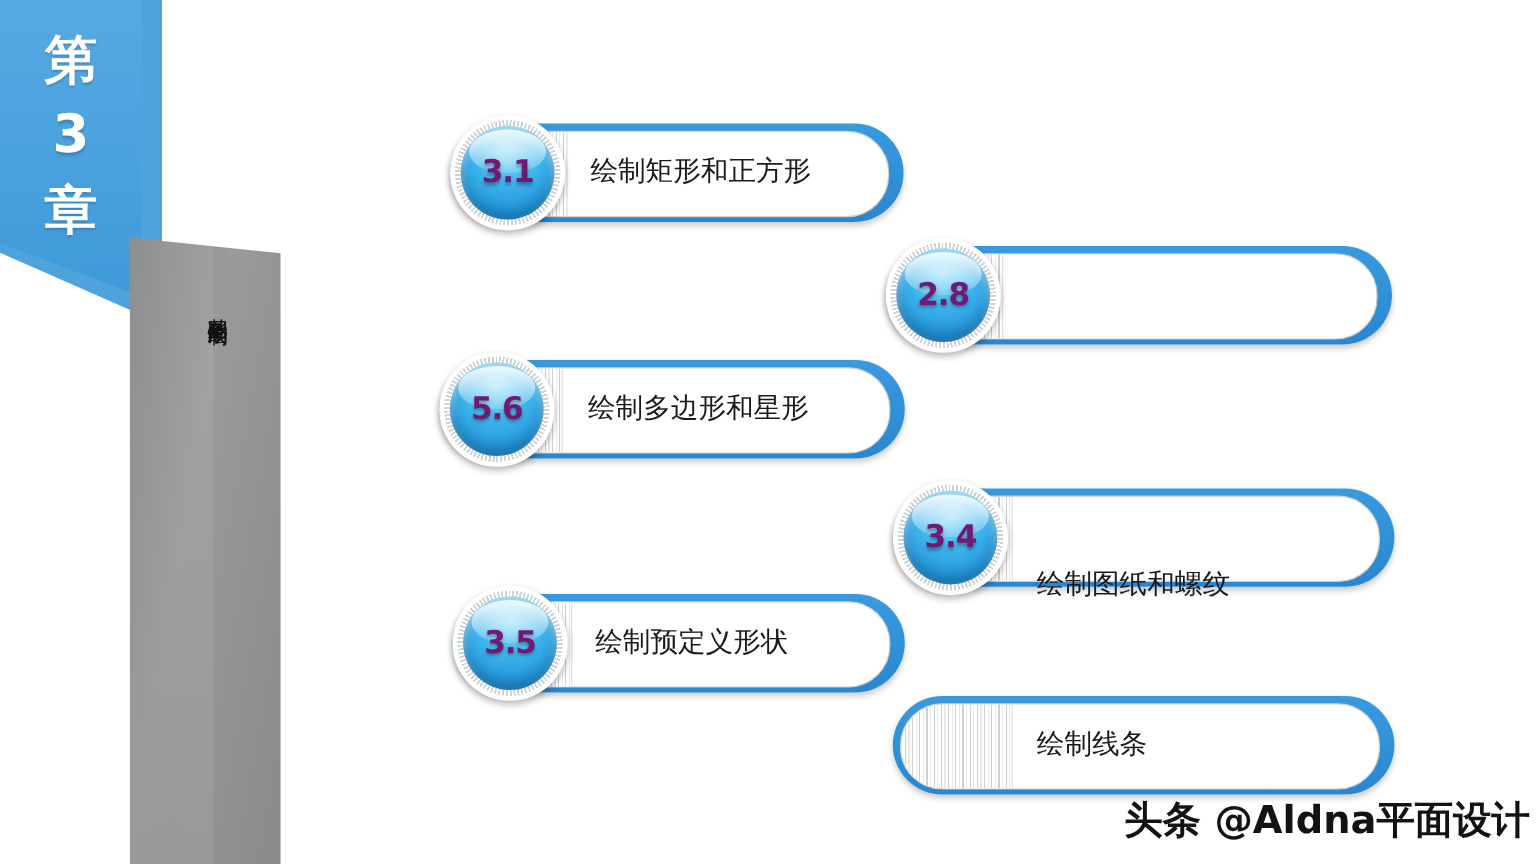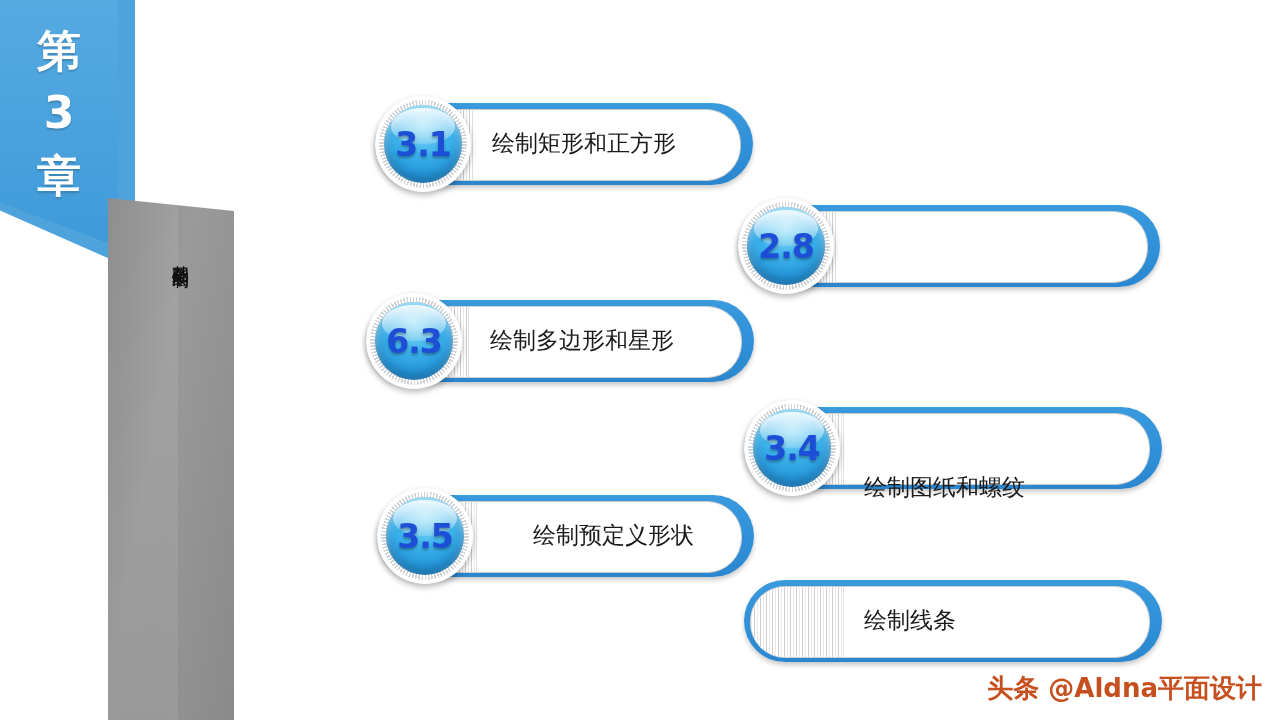--- a/index.html
+++ b/index.html
@@ -176,35 +176,35 @@
   }
   .badge-num {
     position: absolute;
     left: 0;
     top: 0;
     width: 100%;
     height: 100%;
     display: flex;
     align-items: center;
     justify-content: center;
-    color: #1d4ed8;
-    font-size: 33px;
+    color: #701a75;
+    font-size: 26px;
     font-weight: bold;
     font-family: "DejaVu Sans", sans-serif;
     text-shadow: 0 2px 3px rgba(0,0,0,.35);
     letter-spacing: -1px;
   }
 
   
   .watermark {
     position: absolute;
-    right: 18px;
+    right: 5px;
     bottom: 14px;
-    color: #c2410c;
-    font-size: 26px;
+    color: #000000;
+    font-size: 32px;
     font-weight: bold;
     font-family: "DejaVu Sans", sans-serif;
     opacity: .92;
     white-space: nowrap;
   }
 </style>
 </head>
 <body>
 
 <div class="left-banner">
@@ -253,21 +253,21 @@
   <div class="pill-body" style="width:388px;"></div>
   <div class="pill-inner" style="width:368px;">
     <div class="pill-hatch" style="width:95px;"></div>
   </div>
   <div class="pill-label" style="left:124px; width:250px;">绘制多边形和星形</div>
   <div class="badge" style="left:0px;">
     <div class="badge-ring"></div>
     <div class="badge-disc">
       <div class="badge-gloss"></div>
     </div>
-    <div class="badge-num">6.3</div>
+    <div class="badge-num">5.6</div>
   </div>
 </div>
 
 <div class="pill" style="left:744px; top:400px; width:418px;">
   <div class="pill-body" style="width:418px;"></div>
   <div class="pill-inner" style="width:398px;">
     <div class="pill-hatch" style="width:92px;"></div>
   </div>
   <div class="pill-label" style="left:120px; width:280px;margin-top:40px;">绘制图纸和螺纹</div>
   <div class="badge" style="left:0px;">
@@ -277,21 +277,21 @@
     </div>
     <div class="badge-num">3.4</div>
   </div>
 </div>
 
 <div class="pill" style="left:377px; top:488px; width:377px;">
   <div class="pill-body" style="width:377px;"></div>
   <div class="pill-inner" style="width:357px;">
     <div class="pill-hatch" style="width:92px;"></div>
   </div>
-  <div class="pill-label" style="left:119px; width:240px;margin-left:37px;">绘制预定义形状</div>
+  <div class="pill-label" style="left:119px; width:240px;">绘制预定义形状</div>
   <div class="badge" style="left:0px;">
     <div class="badge-ring"></div>
     <div class="badge-disc">
       <div class="badge-gloss"></div>
     </div>
     <div class="badge-num">3.5</div>
   </div>
 </div>
 
 <div class="pill" style="left:744px; top:573px; width:418px;">

